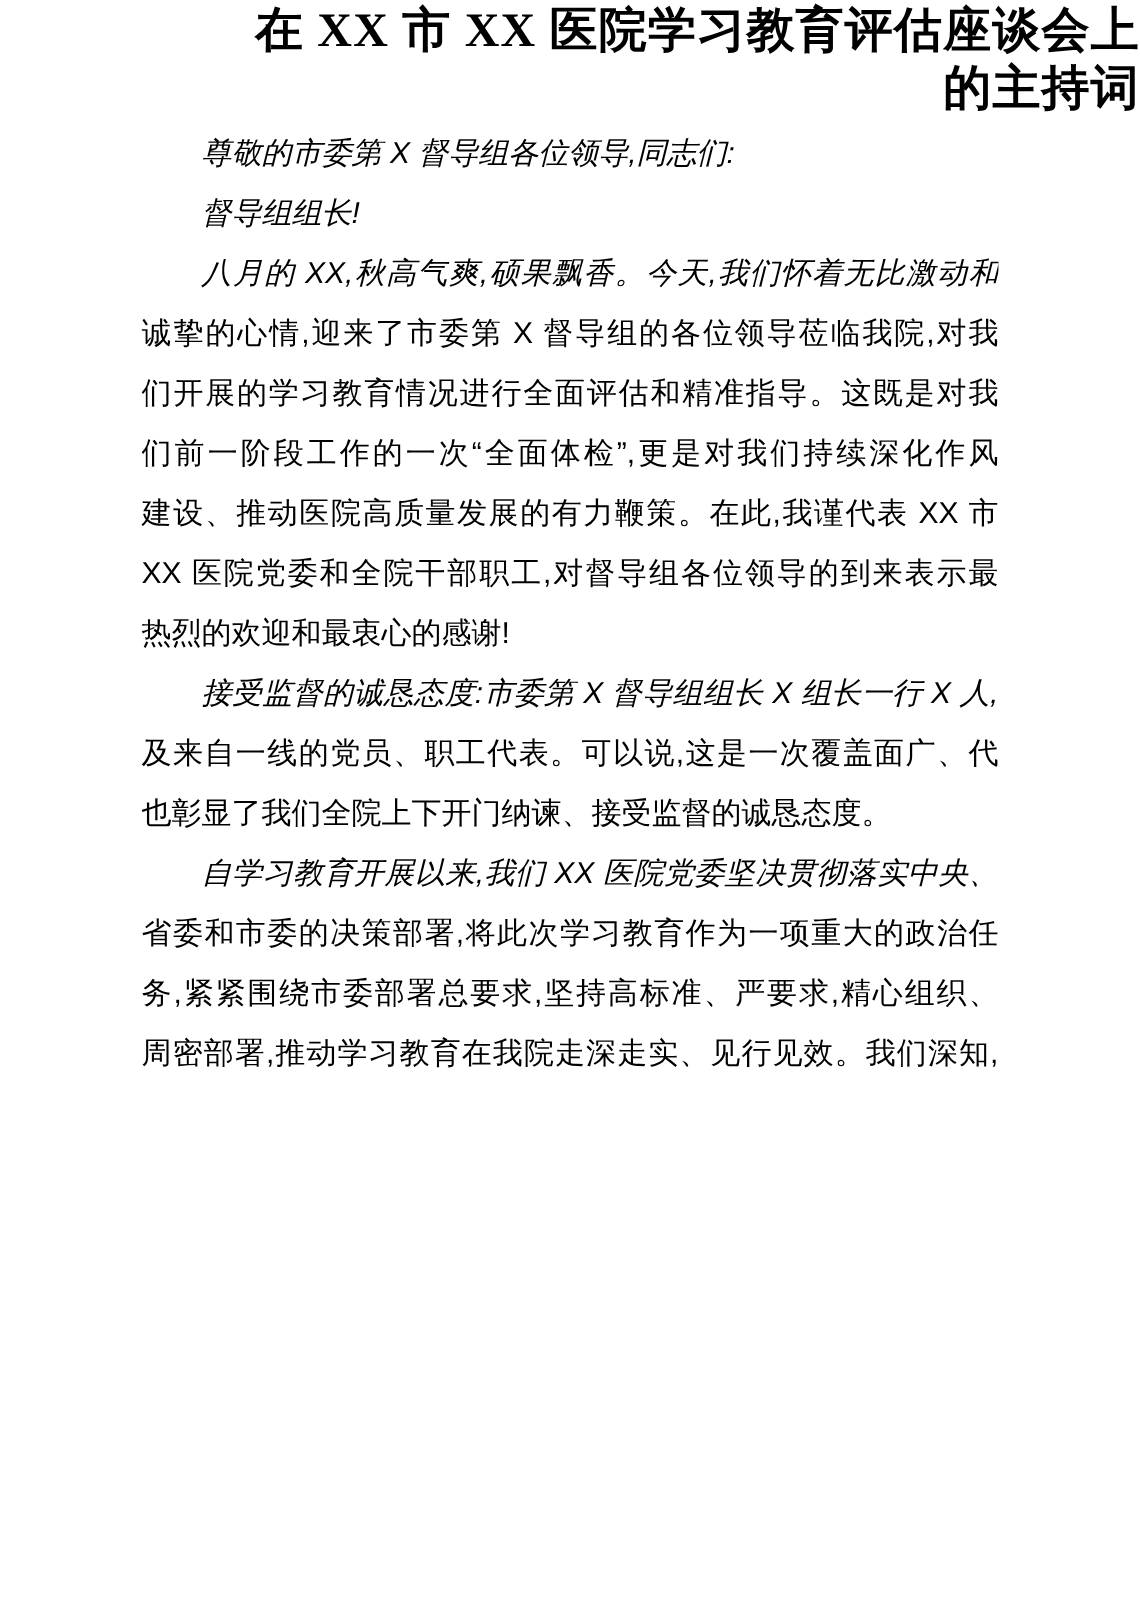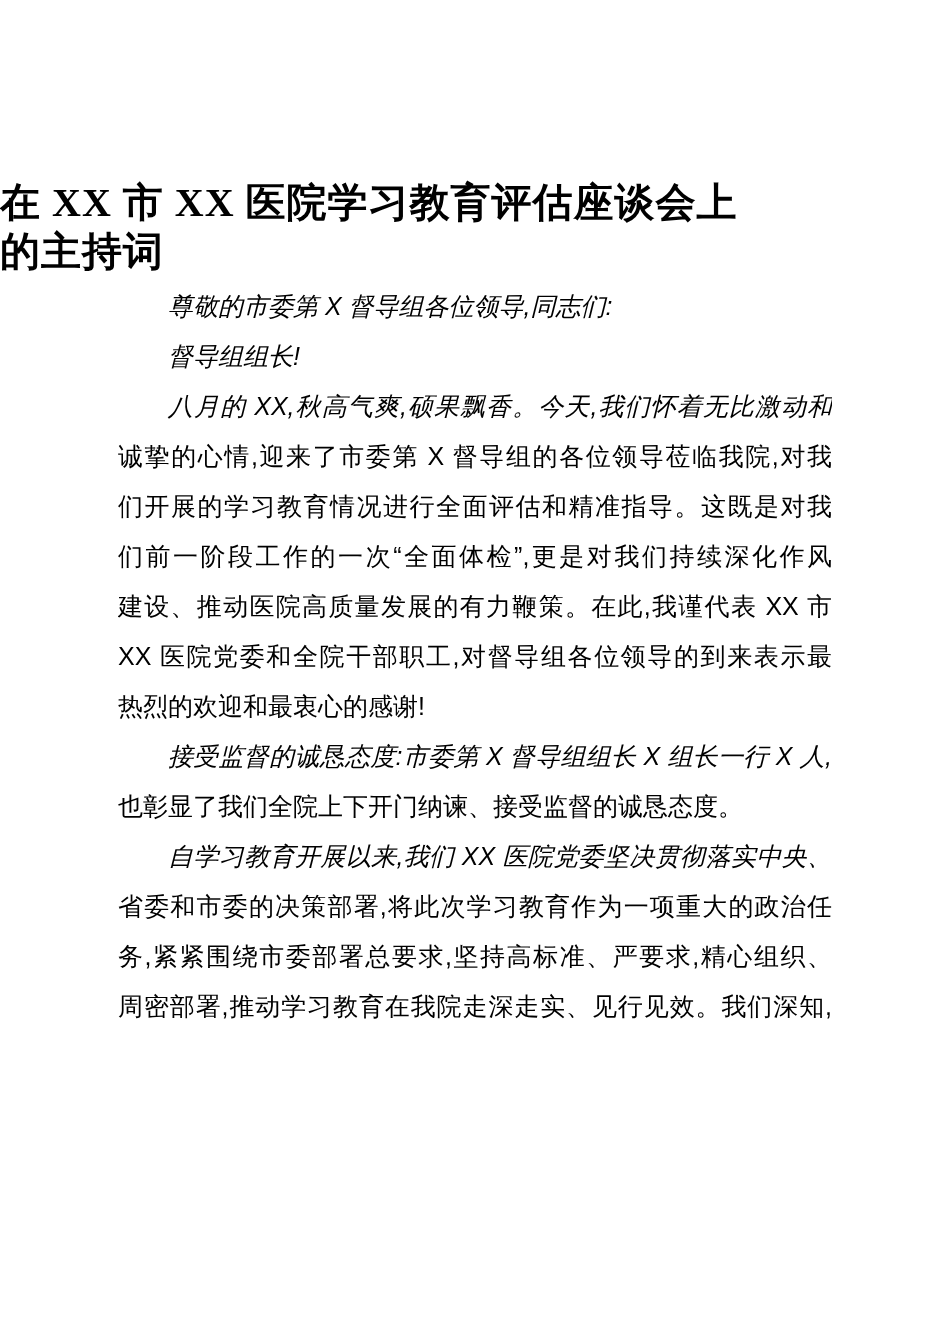--- a/index.html
+++ b/index.html
@@ -10,22 +10,21 @@
   .page {
     position: relative;
     width: 950px;
     height: 1344px;
     margin: 0 auto;
     background: #ffffff;
     overflow: hidden;
     color: #000000;
   }
   .doc-title {
-    padding-top: 178px;
-    text-align: left;
+    text-align: right;
     font-family: "Liberation Serif", "DejaVu Serif", serif;
     font-weight: bold;
     font-size: 40px;
     line-height: 49px;
     color: #000000;
     letter-spacing: 1px;
   }
   .doc-body {
     margin-top: 5px;
     padding-left: 118px;
@@ -66,19 +65,20 @@
       <div class="text-line short indent">尊敬的市委第 X 督导组各位领导,同志们:</div>
       <div class="text-line short indent">督导组组长!</div>
       <div class="text-line full indent">八月的 XX,秋高气爽,硕果飘香。今天,我们怀着无比激动和</div>
       <div class="text-line full">诚挚的心情,迎来了市委第 X 督导组的各位领导莅临我院,对我</div>
       <div class="text-line full">们开展的学习教育情况进行全面评估和精准指导。这既是对我</div>
       <div class="text-line full">们前一阶段工作的一次“全面体检”,更是对我们持续深化作风</div>
       <div class="text-line full">建设、推动医院高质量发展的有力鞭策。在此,我谨代表 XX 市</div>
       <div class="text-line full">XX 医院党委和全院干部职工,对督导组各位领导的到来表示最</div>
       <div class="text-line short">热烈的欢迎和最衷心的感谢!</div>
       <div class="text-line full indent">接受监督的诚恳态度:市委第 X 督导组组长 X 组长一行 X 人,</div>
+      <div class="text-line full">及来自一线的党员、职工代表。可以说,这是一次覆盖面广、代</div>
       <div class="text-line short">也彰显了我们全院上下开门纳谏、接受监督的诚恳态度。</div>
       <div class="text-line full indent">自学习教育开展以来,我们 XX 医院党委坚决贯彻落实中央、</div>
       <div class="text-line full">省委和市委的决策部署,将此次学习教育作为一项重大的政治任</div>
       <div class="text-line full">务,紧紧围绕市委部署总要求,坚持高标准、严要求,精心组织、</div>
       <div class="text-line full">周密部署,推动学习教育在我院走深走实、见行见效。我们深知,</div>
     </div>
 </div>
 
 </body></html>

